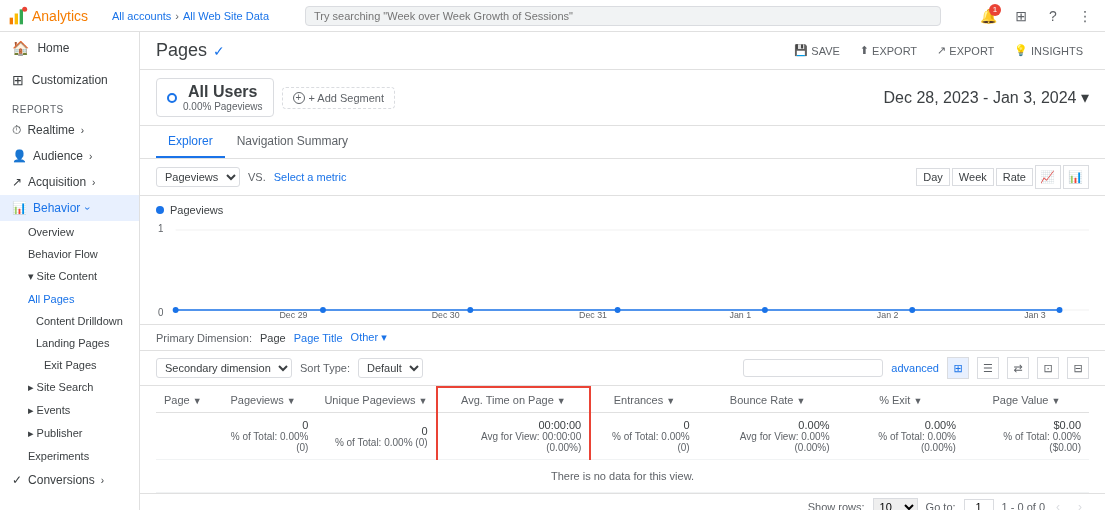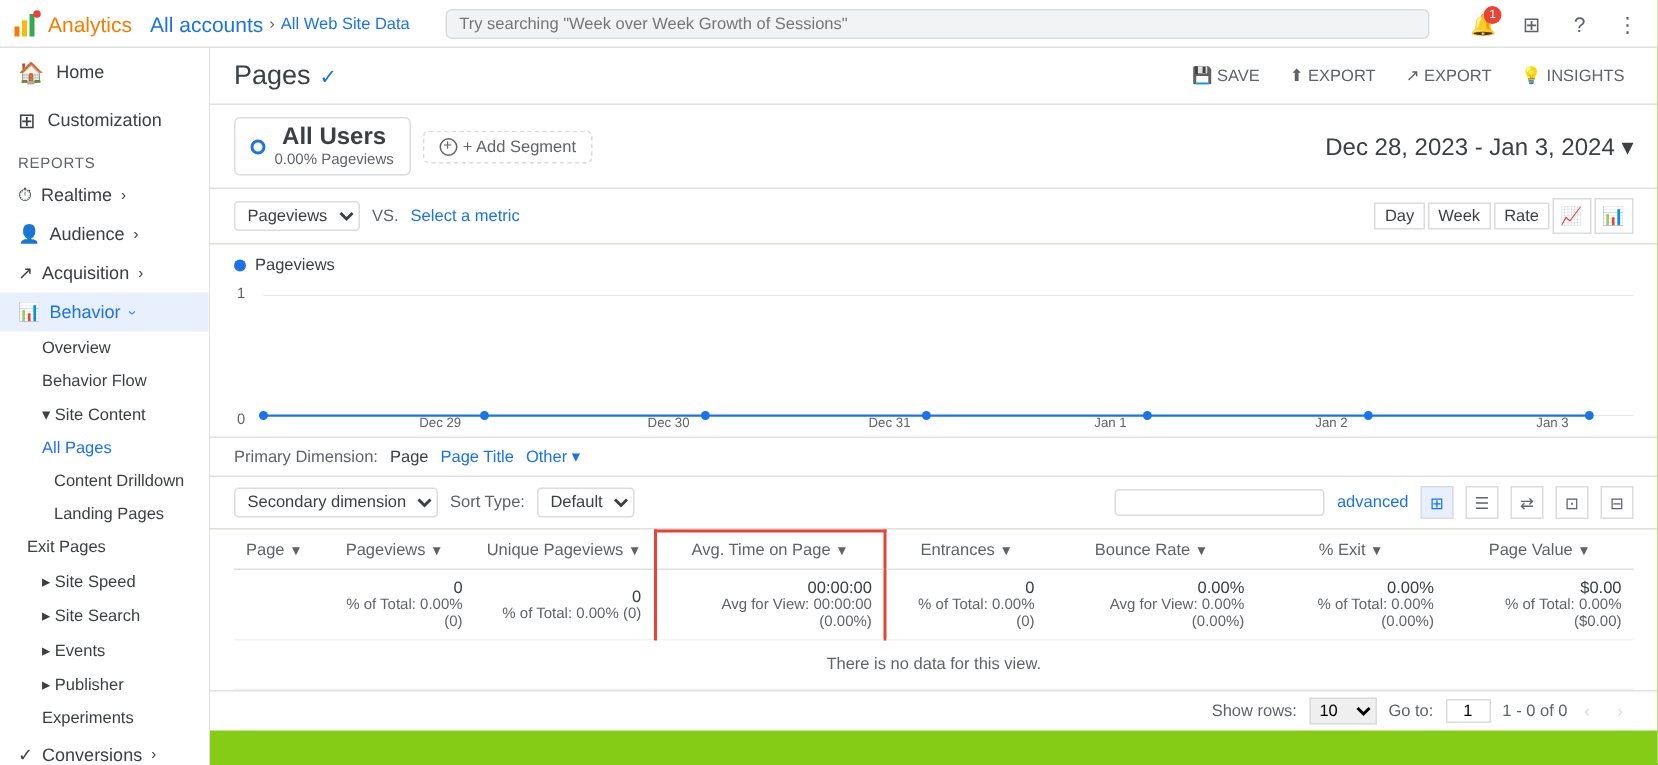--- a/index.html
+++ b/index.html
@@ -1,19 +1,19 @@
 <!DOCTYPE html>
 <html><head>
   <meta charset="utf-8">
   <style>
     * { box-sizing: border-box; margin: 0; padding: 0; }
     body { font-family: Arial, sans-serif; font-size: 12px; color: #3c4043; background: #f8f9fa; display: flex; flex-direction: column; height: 510px; overflow: hidden; }
 
     
-    .topbar { display: flex; align-items: center; background: #fff; border-bottom: 1px solid #e0e0e0; height: 32px; padding: 0 8px; gap: 12px; flex-shrink: 0; }
+    .topbar { display: flex; align-items: center; background: #fff; border-bottom: 1px solid #e0e0e0; height: 32px; padding: 0 8px; gap: 24px; flex-shrink: 0; }
     .topbar-logo { display: flex; align-items: center; gap: 4px; font-size: 14px; color: #f57c00; font-weight: 500; }
     .topbar-logo svg { width: 20px; height: 20px; }
     .topbar-breadcrumb { font-size: 11px; color: #5f6368; display: flex; align-items: center; gap: 4px; }
     .topbar-breadcrumb span { color: #1a73e8; }
     .topbar-search { flex: 1; margin: 0 12px; }
     .topbar-search input { width: 100%; border: 1px solid #dadce0; border-radius: 4px; padding: 3px 8px; font-size: 12px; color: #5f6368; background: #f1f3f4; }
     .topbar-actions { display: flex; align-items: center; gap: 8px; margin-left: auto; }
     .topbar-icon-btn { width: 24px; height: 24px; display: flex; align-items: center; justify-content: center; cursor: pointer; border-radius: 50%; color: #5f6368; font-size: 14px; position: relative; }
     .notif-badge { position: absolute; top: 0; right: 0; background: #ea4335; color: #fff; font-size: 8px; width: 12px; height: 12px; border-radius: 50%; display: flex; align-items: center; justify-content: center; }
 
@@ -26,21 +26,21 @@
     .sidebar-nav-item .icon { font-size: 14px; }
     .sidebar-section-label { font-size: 10px; color: #5f6368; padding: 8px 12px 2px; font-weight: 500; letter-spacing: 0.5px; }
     .sidebar-sub-item { padding: 5px 12px 5px 28px; cursor: pointer; font-size: 11px; color: #3c4043; display: flex; align-items: center; gap: 4px; }
     .sidebar-sub-item.active { color: #1a73e8; font-weight: 500; }
     .sidebar-group { }
     .sidebar-group-header { display: flex; align-items: center; gap: 6px; padding: 6px 12px; cursor: pointer; font-size: 12px; color: #3c4043; font-weight: 500; }
     .sidebar-group-header .chevron { font-size: 10px; }
     .sidebar-group-header.open .chevron { transform: rotate(90deg); }
 
     
-    .content-area { flex: 1; overflow-y: auto; padding: 0; background: #84cc16; }
+    .content-area { flex: 1; overflow-y: auto; padding: 0; background: #14b8a6; }
 
     
     .page-header { display: flex; align-items: center; justify-content: space-between; padding: 8px 16px; background: #fff; border-bottom: 1px solid #e0e0e0; }
     .page-title-row { display: flex; align-items: center; gap: 6px; }
     .page-title { font-size: 18px; font-weight: 400; color: #3c4043; }
     .verified-icon { color: #1a73e8; font-size: 14px; }
     .page-actions { display: flex; align-items: center; gap: 8px; }
     .page-action-btn { display: flex; align-items: center; gap: 3px; font-size: 11px; color: #5f6368; cursor: pointer; padding: 3px 6px; border-radius: 3px; }
 
     
@@ -114,21 +114,21 @@
   <div class="topbar-logo">
     <svg viewBox="0 0 24 24" fill="none">
       <rect x="2" y="14" width="4" height="8" fill="#f57c00"></rect>
       <rect x="8" y="9" width="4" height="13" fill="#fbbc04"></rect>
       <rect x="14" y="4" width="4" height="18" fill="#34a853"></rect>
       <circle cx="20" cy="4" r="3" fill="#ea4335"></circle>
     </svg>
     <span>Analytics</span>
   </div>
   <div class="topbar-breadcrumb">
-    <span style="color:#1a73e8;cursor:pointer;font-size:14px;">All accounts</span>
+    <span style="color:#1a73e8;cursor:pointer;font-size:11px;">All accounts</span>
     <span style="color:#5f6368;">›</span>
     <span style="font-size:11px;font-weight:500;">All Web Site Data</span>
   </div>
   <div class="topbar-search">
     <input type="text" style="width: 100%; border: 1px solid rgb(218, 220, 224); border-radius: 4px; padding: 3px 30px 3px 8px; font-size: 11px; color: rgb(95, 99, 104); background: rgb(241, 243, 244);" placeholder="Try searching &quot;Week over Week Growth of Sessions&quot;">
   </div>
   <div class="topbar-actions">
     <div class="topbar-icon-btn">
       🔔
       <span class="notif-badge">1</span>
@@ -190,25 +190,22 @@
       </div>
       <div class="sidebar-sub-item active" style="">
         <span>All Pages</span>
       </div>
       <div class="sidebar-sub-item" style="padding-left:36px;">
         <span>Content Drilldown</span>
       </div>
       <div class="sidebar-sub-item" style="padding-left:36px;">
         <span>Landing Pages</span>
       </div>
-      <div class="sidebar-sub-item" style="padding-left:18px;">
+      <div class="sidebar-sub-item" style="padding-left:44px;">
         <span>Exit Pages</span>
-      </div>
-      <div class="sidebar-sub-item">
-        <span>▸ Site Speed</span>
       </div>
       <div class="sidebar-sub-item">
         <span>▸ Site Search</span>
       </div>
       <div class="sidebar-sub-item">
         <span>▸ Events</span>
       </div>
       <div class="sidebar-sub-item">
         <span>▸ Publisher</span>
       </div>
@@ -264,20 +261,28 @@
       <div class="add-segment-btn">
         <span style="width:12px;height:12px;border-radius:50%;border:1px solid #5f6368;display:inline-flex;align-items:center;justify-content:center;font-size:10px;">+</span>
         <span>+ Add Segment</span>
       </div>
       <div class="date-range-right">
         <span>Dec 28, 2023 - Jan 3, 2024</span>
         <span>▾</span>
       </div>
     </div>
 
+    <div class="tabs-row">
+      <div class="tab active">
+        <span>Explorer</span>
+      </div>
+      <div class="tab">
+        <span>Navigation Summary</span>
+      </div>
+    </div>
 
     <div class="metric-row">
       <select class="metric-select">
         <option>Pageviews</option>
       </select>
       <span class="vs-label">VS.</span>
       <span class="select-metric-link">Select a metric</span>
       <div class="day-week-month">
         <button class="time-btn">Day</button>
         <button class="time-btn">Week</button>

